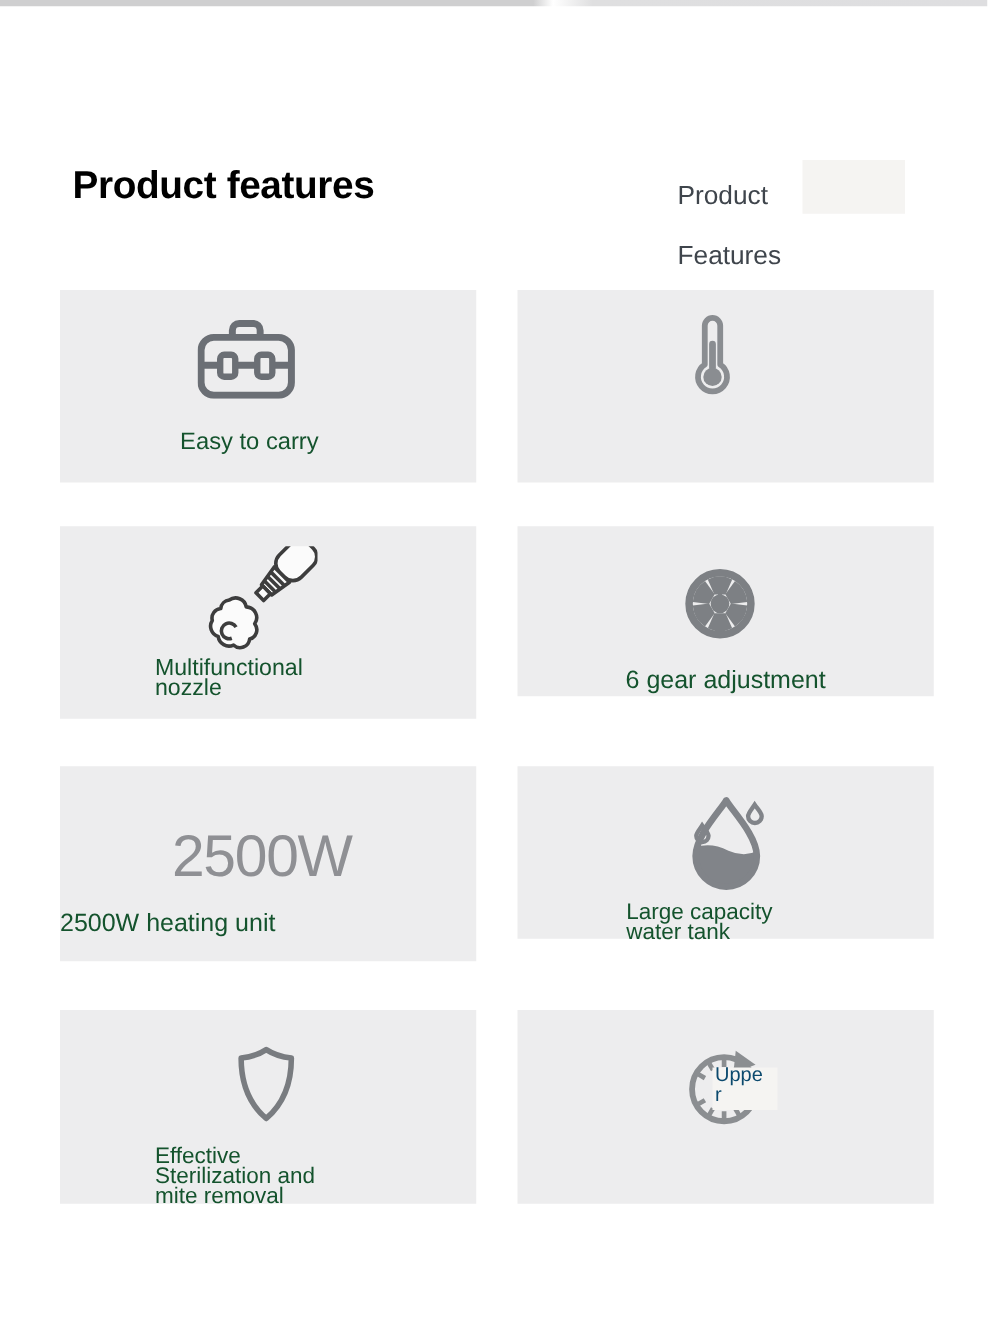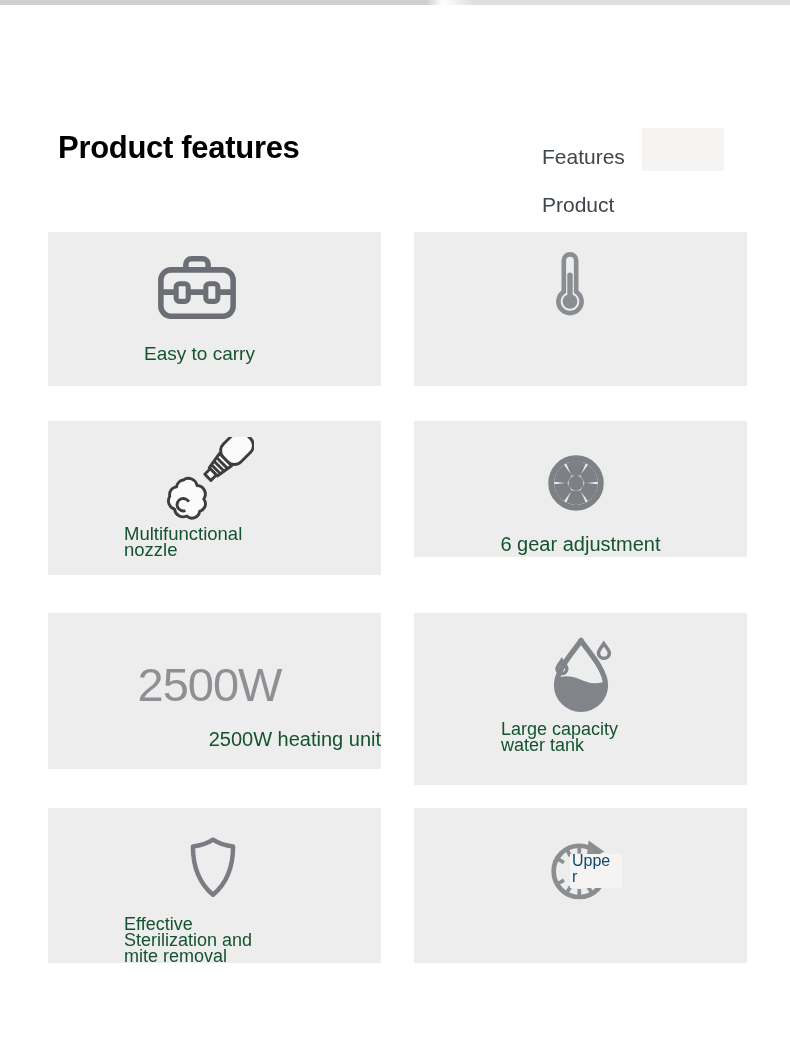--- a/index.html
+++ b/index.html
@@ -20,60 +20,60 @@
   .hl-box{position:absolute;left:642px;top:128px;width:82px;height:43px;background:#f5f4f2}
   .side-title{position:absolute;left:542px;top:133px;font-size:21px;color:#3f454c;line-height:48px}
   .side-title div{height:48px}
 
   .card{position:absolute;width:333px;background:#ededee}
   .c1{left:48px;top:232px;height:154px}
   .c2{left:414px;top:232px;height:154px}
   .c3{left:48px;top:421px;height:154px}
   .c4{left:414px;top:421px;height:136px}
   .c5{left:48px;top:613px;height:156px}
-  .c6{left:414px;top:613px;height:172px}
+  .c6{left:414px;top:613px;height:138px}
   .c7{left:48px;top:808px;height:155px}
   .c8{left:414px;top:808px;height:155px}
 
   .icon{position:absolute;line-height:0}
   .i1{left:110px;top:24px}
   .i2{left:139px;top:20px}
   .i3{left:106px;top:16px}
   .i4{left:132px;top:32px}
   .i6{left:130px;top:22px}
   .i7{left:138px;top:28px}
   .i8{left:128px;top:24px;width:82px;height:75px}
 
   .label{position:absolute;color:#14532d}
   .ln{white-space:nowrap}
   .t1{left:0;top:111px;width:100%;text-align:center;font-size:19px;transform:translateX(-15px)}
   .t2{left:72px;top:106px;font-size:18px;line-height:16px}
   .t3{left:76px;top:105px;font-size:18.5px;line-height:16px}
   .t4{left:0;top:112px;width:100%;text-align:center;font-size:20px}
-  .t5{left:0;top:115px;width:100%;text-align:right;font-size:20px}
+  .t5{left:0;top:115px;width:100%;text-align:left;font-size:20px}
   .t6{left:87px;top:109px;font-size:18px;line-height:15.5px}
   .t7{left:76px;top:108px;font-size:18px;line-height:16px}
   .t8{left:0;top:115px;width:100%;text-align:center;font-size:17px;transform:translateX(-4px)}
   .big{
     position:absolute;left:0;top:44px;width:100%;text-align:center;
     font-size:47px;color:#8f9094;letter-spacing:-1px;transform:translateX(-5px);
   }
   .timer-patch{position:absolute;left:28px;top:22px;width:52px;height:34px;background:#f5f4f2}
   .timer-text{position:absolute;left:30px;top:21px;font-size:16px;line-height:16px;color:#0c4a6e}
 </style>
 </head>
 <body>
 
 <div class="top-strip"></div>
 
 <div class="page-title">Product features</div>
 <div class="hl-box"></div>
 <div class="side-title">
+  <div>Product</div>
   <div>Features</div>
-  <div>Product</div>
 </div>
 
 <div class="card c1">
   <div class="icon i1">
     <svg width="78" height="63" viewBox="0 0 84 68">
       <g stroke="#6b6f75" fill="#ededee" stroke-linejoin="round">
         <rect x="30" y="3" width="24" height="16" rx="6" stroke-width="6"></rect>
         <rect x="3" y="15" width="78" height="50" rx="11" stroke-width="6"></rect>
         <line x1="4" y1="39" x2="80" y2="39" stroke-width="6"></line>
         <rect x="19.5" y="30" width="13" height="19" rx="3.5" stroke-width="5.5"></rect>

